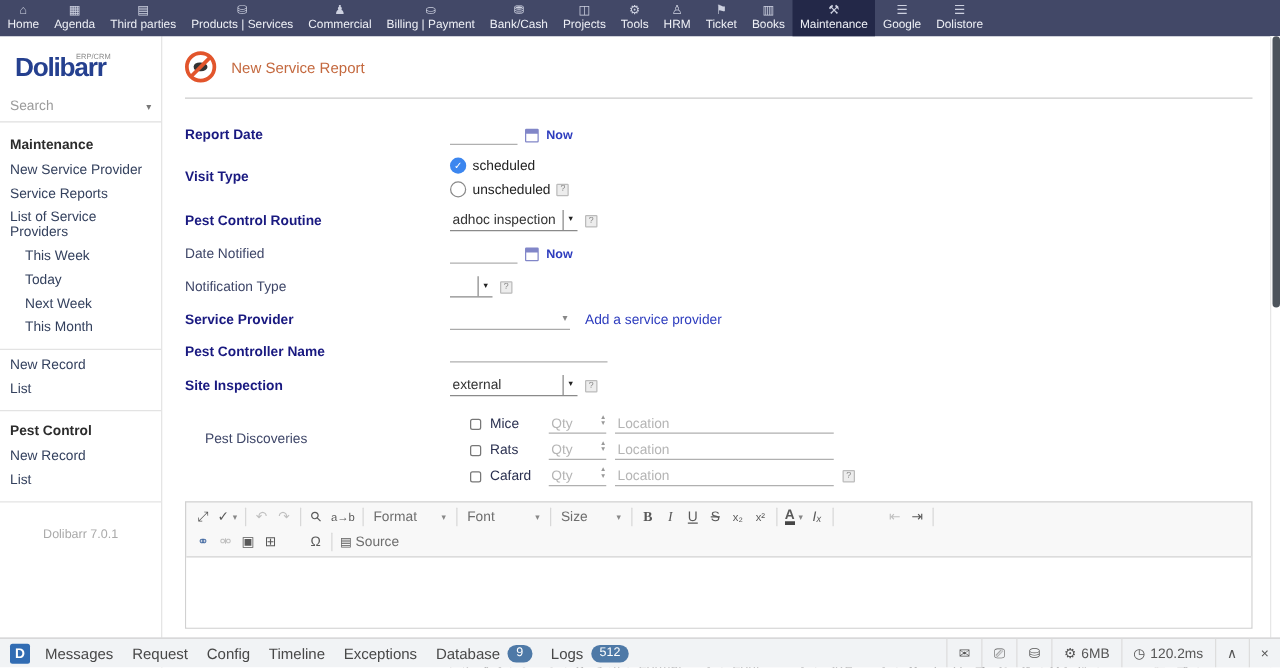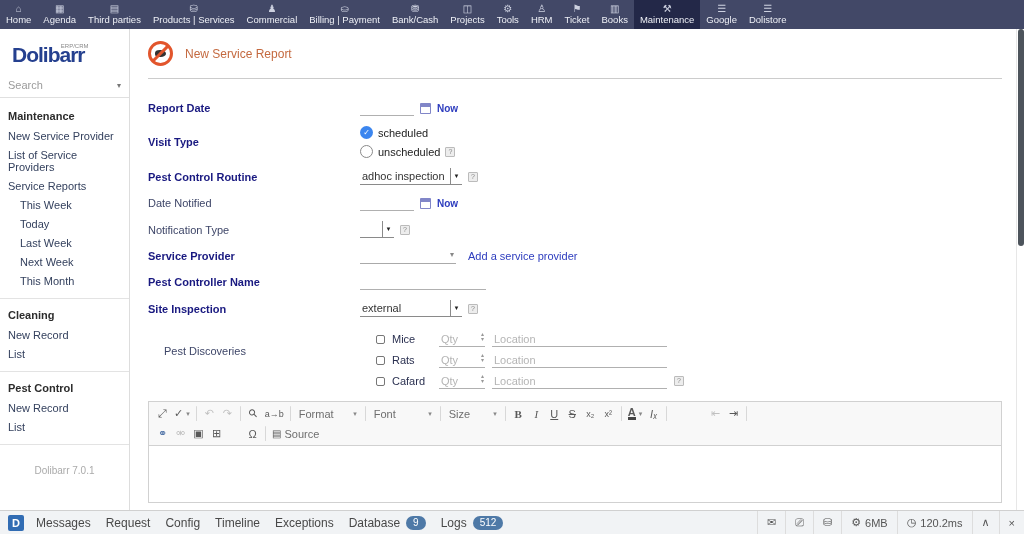--- a/index.html
+++ b/index.html
@@ -236,38 +236,36 @@
       <span class="scaret">▾</span>
     </div>
     <div>
 
         <div class="sect">
           <div class="sect-title">Maintenance</div>
           <div>
 
               <a class="side-link">New Service Provider</a>
 
+              <a class="side-link">Service Reports</a>
+
               <a class="side-link">List of Service Providers</a>
 
-              <a class="side-link">Service Reports</a>
-
               <a class="side-link ind">This Week</a>
 
               <a class="side-link ind">Today</a>
 
-              <a class="side-link ind">Last Week</a>
 
               <a class="side-link ind">Next Week</a>
 
               <a class="side-link ind">This Month</a>
             </div>
         </div>
 
         <div class="sect">
-          <div class="sect-title">Cleaning</div>
           <div>
 
               <a class="side-link">New Record</a>
 
               <a class="side-link">List</a>
             </div>
         </div>
 
         <div class="sect">
           <div class="sect-title">Pest Control</div>

